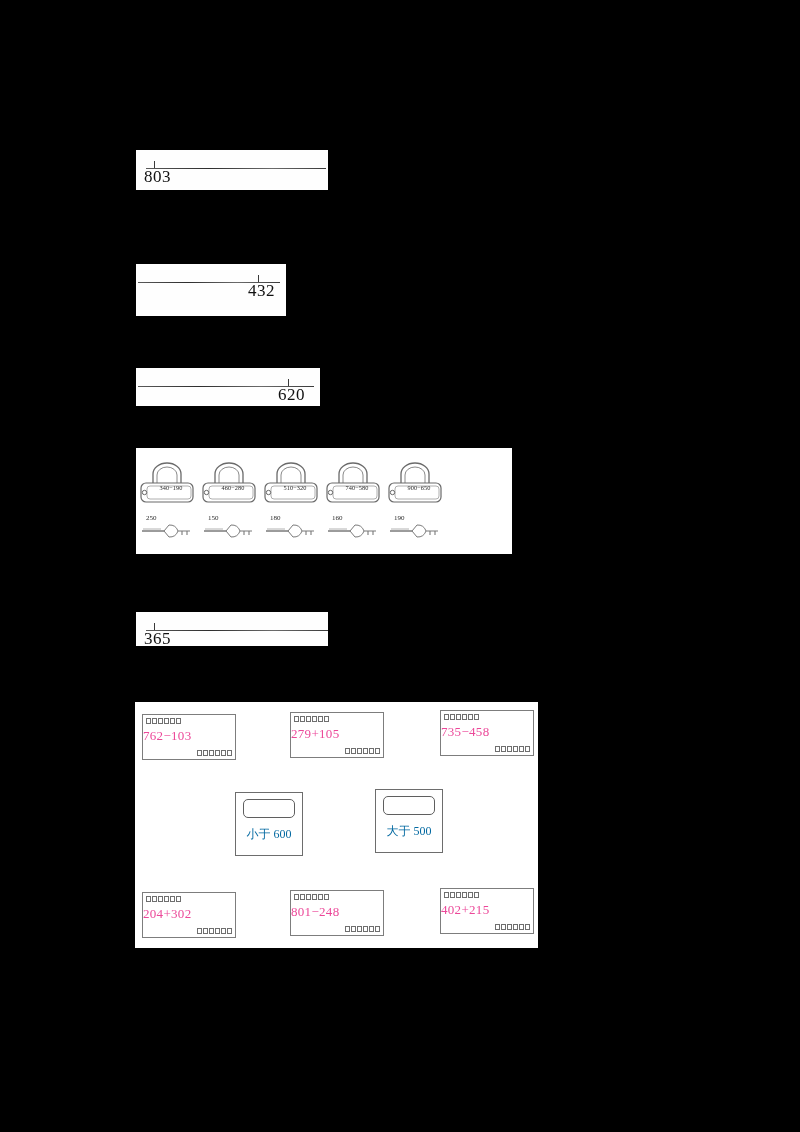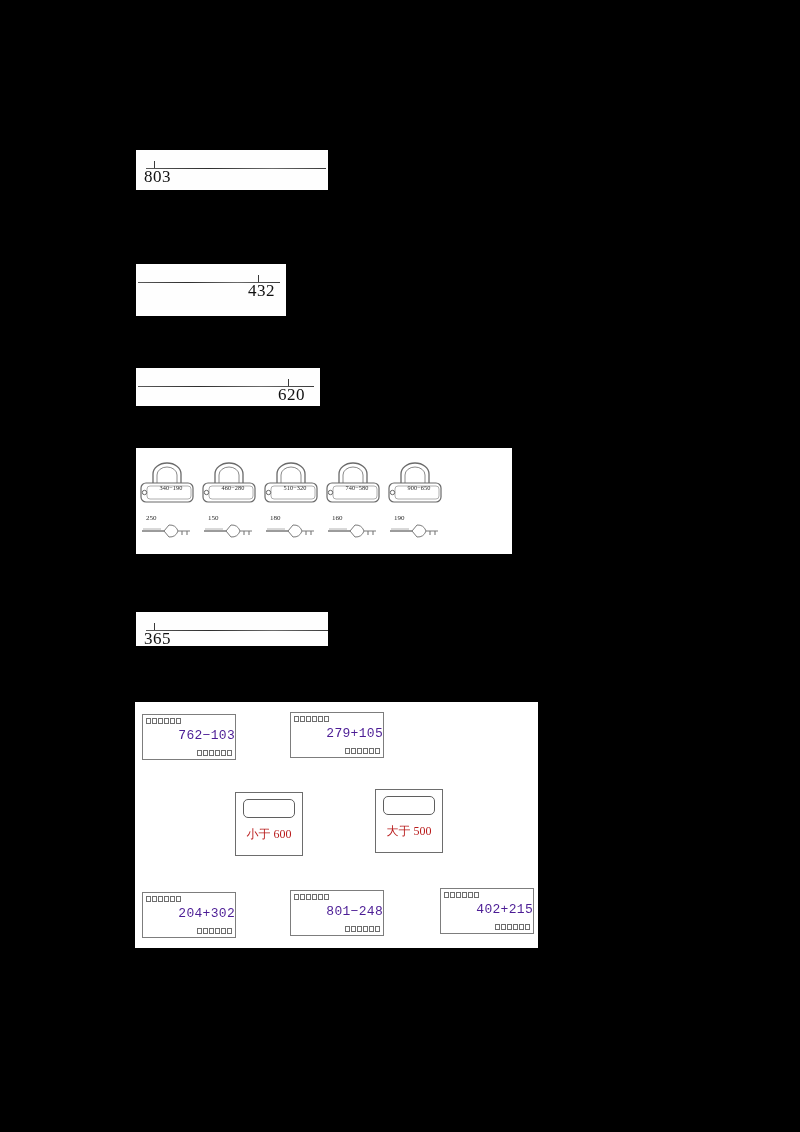--- a/index.html
+++ b/index.html
@@ -101,24 +101,24 @@
     position: absolute;
     border: 1px solid #7d7d7d;
     background: #fff;
     width: 92px;
     height: 44px;
   }
   .expr-text {
     position: absolute;
     left: 0; right: 0;
     top: 13px;
-    text-align: right;
+    text-align: left;
     font-size: 13px;
-    color: #4c1d95;
-    font-family: Liberation Mono, monospace;
+    color: #ec4899;
+    font-family: Liberation Serif, serif;
     letter-spacing: 0.3px;
   }
   .perf {
     position: absolute;
     display: flex;
     gap: 1px;
   }
   .perf span {
     display: block;
     width: 5px;
@@ -146,21 +146,21 @@
     border: 1px solid #5f5f5f;
     border-radius: 5px;
     background: #fff;
   }
   .target-label {
     position: absolute;
     left: 0; right: 0;
     top: 33px;
     text-align: center;
     font-size: 12px;
-    color: #b91c1c;
+    color: #0369a1;
     font-family: "Liberation Serif", "DejaVu Serif", serif;
   }
 </style>
 </head>
 <body>
 
 <div id="numline-group">
     <div class="numline" style="left: 136px; top: 150px; width: 192px; height: 40px;">
       <div class="nl-rule" style="left: 10px; width: 180px;"></div>
       <div class="nl-tick" style="left: 18px;"></div>
@@ -312,20 +312,39 @@
       <div class="expr-text">279+105</div>
       <div class="perf perf-br">
         <span></span>
         <span></span>
         <span></span>
         <span></span>
         <span></span>
         <span></span>
       </div>
     </div>
+    <div class="expr-card" style="left: 305px; top: 8px;">
+      <div class="perf perf-tl">
+        <span></span>
+        <span></span>
+        <span></span>
+        <span></span>
+        <span></span>
+        <span></span>
+      </div>
+      <div class="expr-text">735−458</div>
+      <div class="perf perf-br">
+        <span></span>
+        <span></span>
+        <span></span>
+        <span></span>
+        <span></span>
+        <span></span>
+      </div>
+    </div>
     <div class="expr-card" style="left: 7px; top: 190px;">
       <div class="perf perf-tl">
         <span></span>
         <span></span>
         <span></span>
         <span></span>
         <span></span>
         <span></span>
       </div>
       <div class="expr-text">204+302</div>

